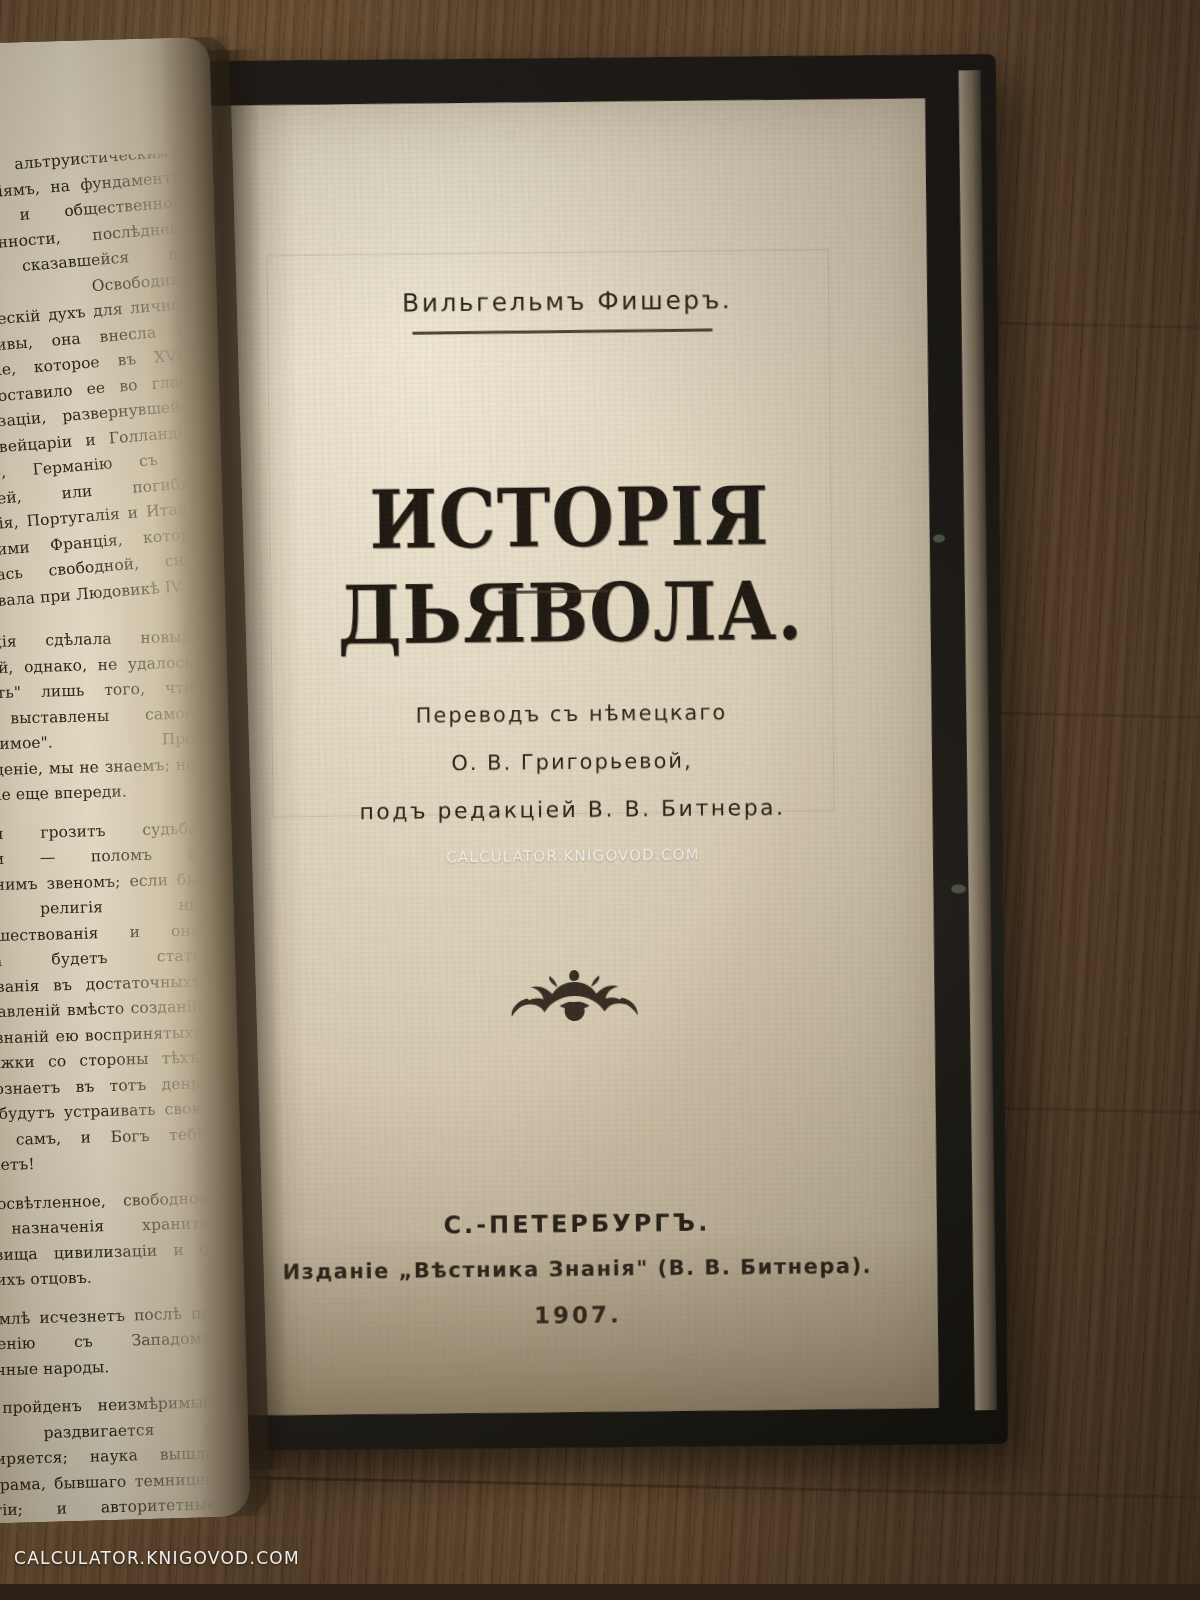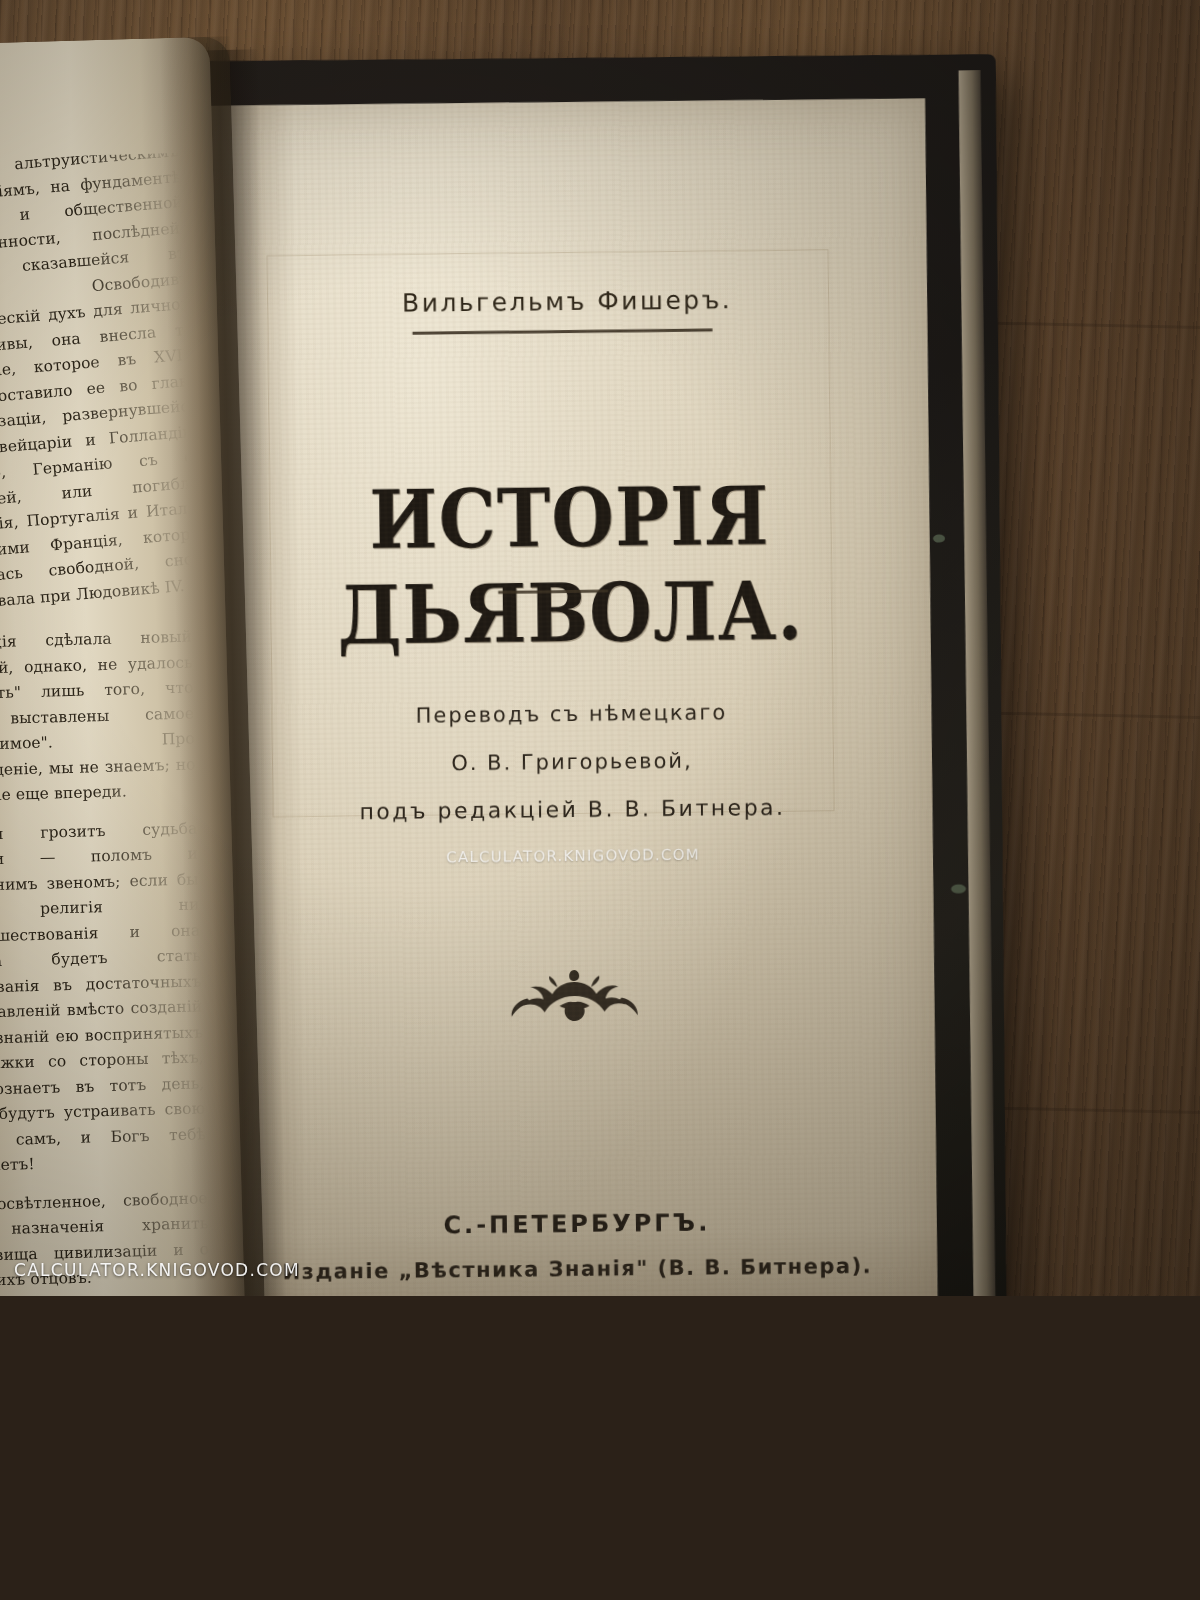--- a/index.html
+++ b/index.html
@@ -11,21 +11,21 @@
   body {
     width: 1200px;
     height: 1600px;
     overflow: hidden;
     font-family: "Liberation Serif", serif;
   }
 
   #scene {
     position: relative;
     width: 1200px;
-    height: 1296px;
+    height: 1584px;
     overflow: hidden;
     background:
       repeating-linear-gradient(94deg,
         rgba(0,0,0,0.16) 0px,
         rgba(0,0,0,0.00) 3px,
         rgba(255,255,255,0.03) 7px,
         rgba(0,0,0,0.10) 12px,
         rgba(0,0,0,0.00) 19px),
       linear-gradient(100deg, #6f5337 0%, #7d5d3c 18%, #6a4e33 38%, #7a5a39 58%, #65492f 78%, #5d442c 100%);
   }

